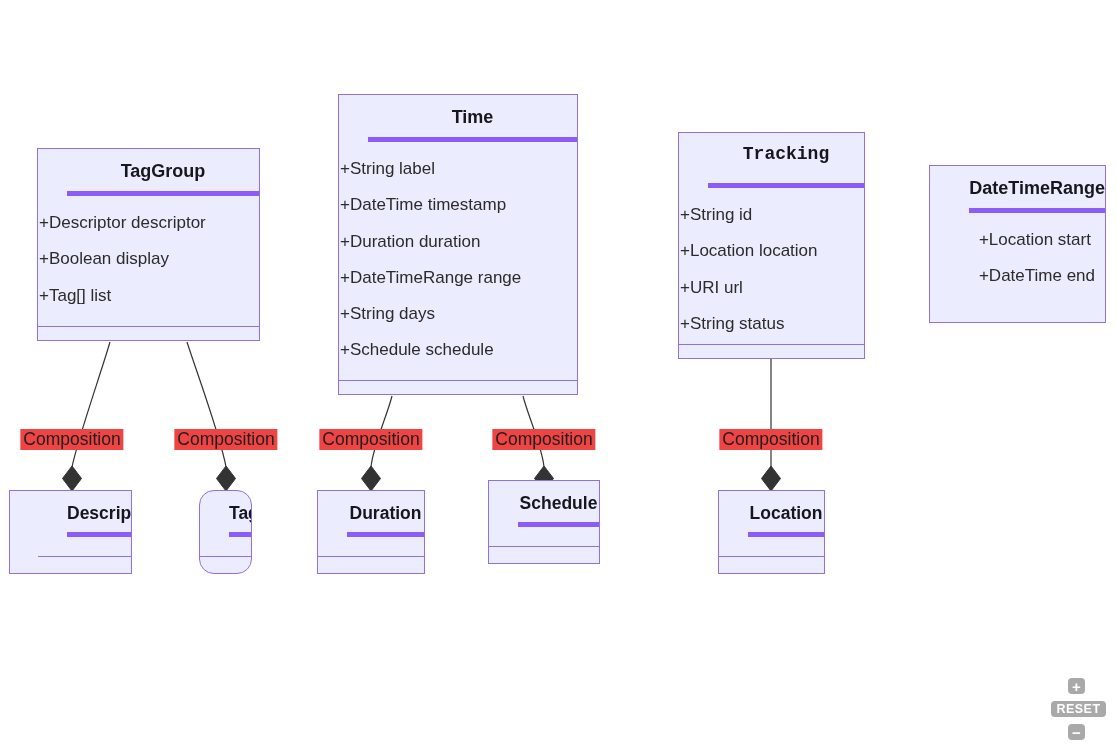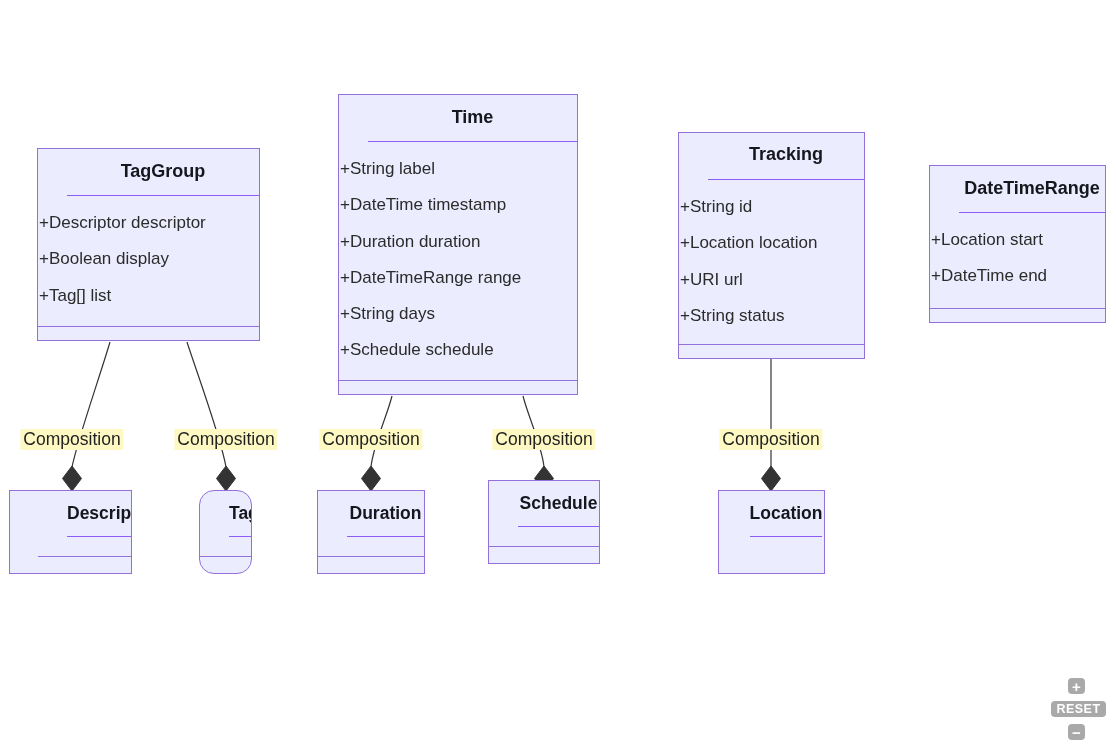--- a/index.html
+++ b/index.html
@@ -32,21 +32,21 @@
     z-index: 2;
   }
   .uml-title {
     box-sizing: border-box;
     height: 47px;
     line-height: 45px;
     text-align: center;
     font-weight: bold;
     font-size: 18px;
     color: #16161d;
-    border-bottom: 1px solid #8b5cf6;
+    border-bottom: 5px solid #8b5cf6;
     white-space: nowrap;
     overflow: hidden;
     margin-left: 29px;
   }
   .uml-attrs {
     flex: 1 1 auto;
     padding: 9px 10px 0 1px;
     overflow: hidden;
   }
   .uml-attr {
@@ -75,21 +75,21 @@
   }
   .uml-class.small .uml-methods {
     flex: 1 1 auto;
     border-top: none;
     height: auto;
   }
   
   .edge-label {
     position: absolute;
     transform: translateX(-50%);
-    background: #fef9c3;
+    background: #ef4444;
     color: #1f1f1f;
     font-size: 17.5px;
     line-height: 21px;
     padding: 0 3px;
     white-space: nowrap;
     z-index: 3;
   }
   
   .zoom-btn {
     position: absolute;
@@ -154,31 +154,31 @@
       <div class="uml-attr">+DateTime timestamp</div>
       <div class="uml-attr">+Duration duration</div>
       <div class="uml-attr">+DateTimeRange range</div>
       <div class="uml-attr">+String days</div>
       <div class="uml-attr">+Schedule schedule</div>
     </div>
     <div class="uml-methods"></div>
   </div>
 
   <div class="uml-class" style="left:678px; top:132px; width:187px; height:227px;">
-    <div class="uml-title" style="height:47px; line-height:43px;">Tracking</div>
+    <div class="uml-title" style="height:55px; line-height:43px;font-family:Liberation Mono, monospace;">Tracking</div>
     <div class="uml-attrs">
       <div class="uml-attr">+String id</div>
       <div class="uml-attr">+Location location</div>
       <div class="uml-attr">+URI url</div>
       <div class="uml-attr">+String status</div>
     </div>
     <div class="uml-methods"></div>
   </div>
 
-  <div class="uml-class" style="left:929px; top:165px; width:177px; height:158px;">
+  <div class="uml-class" style="left:929px; top:165px; width:177px; height:158px;align-items:flex-end;">
     <div class="uml-title">DateTimeRange</div>
     <div class="uml-attrs">
       <div class="uml-attr">+Location start</div>
       <div class="uml-attr">+DateTime end</div>
     </div>
     <div class="uml-methods"></div>
   </div>
 
   <div class="uml-class small" style="left:9px; top:490px; width:123px; height:84px;padding-left:28px;">
     <div class="uml-title">Descriptor</div>
@@ -197,21 +197,21 @@
     <div class="uml-attrs"></div>
     <div class="uml-methods"></div>
   </div>
 
   <div class="uml-class small" style="left:488px; top:480px; width:112px; height:84px;">
     <div class="uml-title">Schedule</div>
     <div class="uml-attrs"></div>
     <div class="uml-methods"></div>
   </div>
 
-  <div class="uml-class small" style="left:718px; top:490px; width:107px; height:84px;align-items:center;">
+  <div class="uml-class small" style="left:718px; top:490px; width:107px; height:84px;">
     <div class="uml-title">Location</div>
     <div class="uml-attrs"></div>
     <div class="uml-methods"></div>
   </div>
 
   <button class="zoom-btn" id="zoom-in-btn">+</button>
   <button class="zoom-btn" id="zoom-reset-btn">RESET</button>
   <button class="zoom-btn" id="zoom-out-btn">−</button>
 
 </div>

